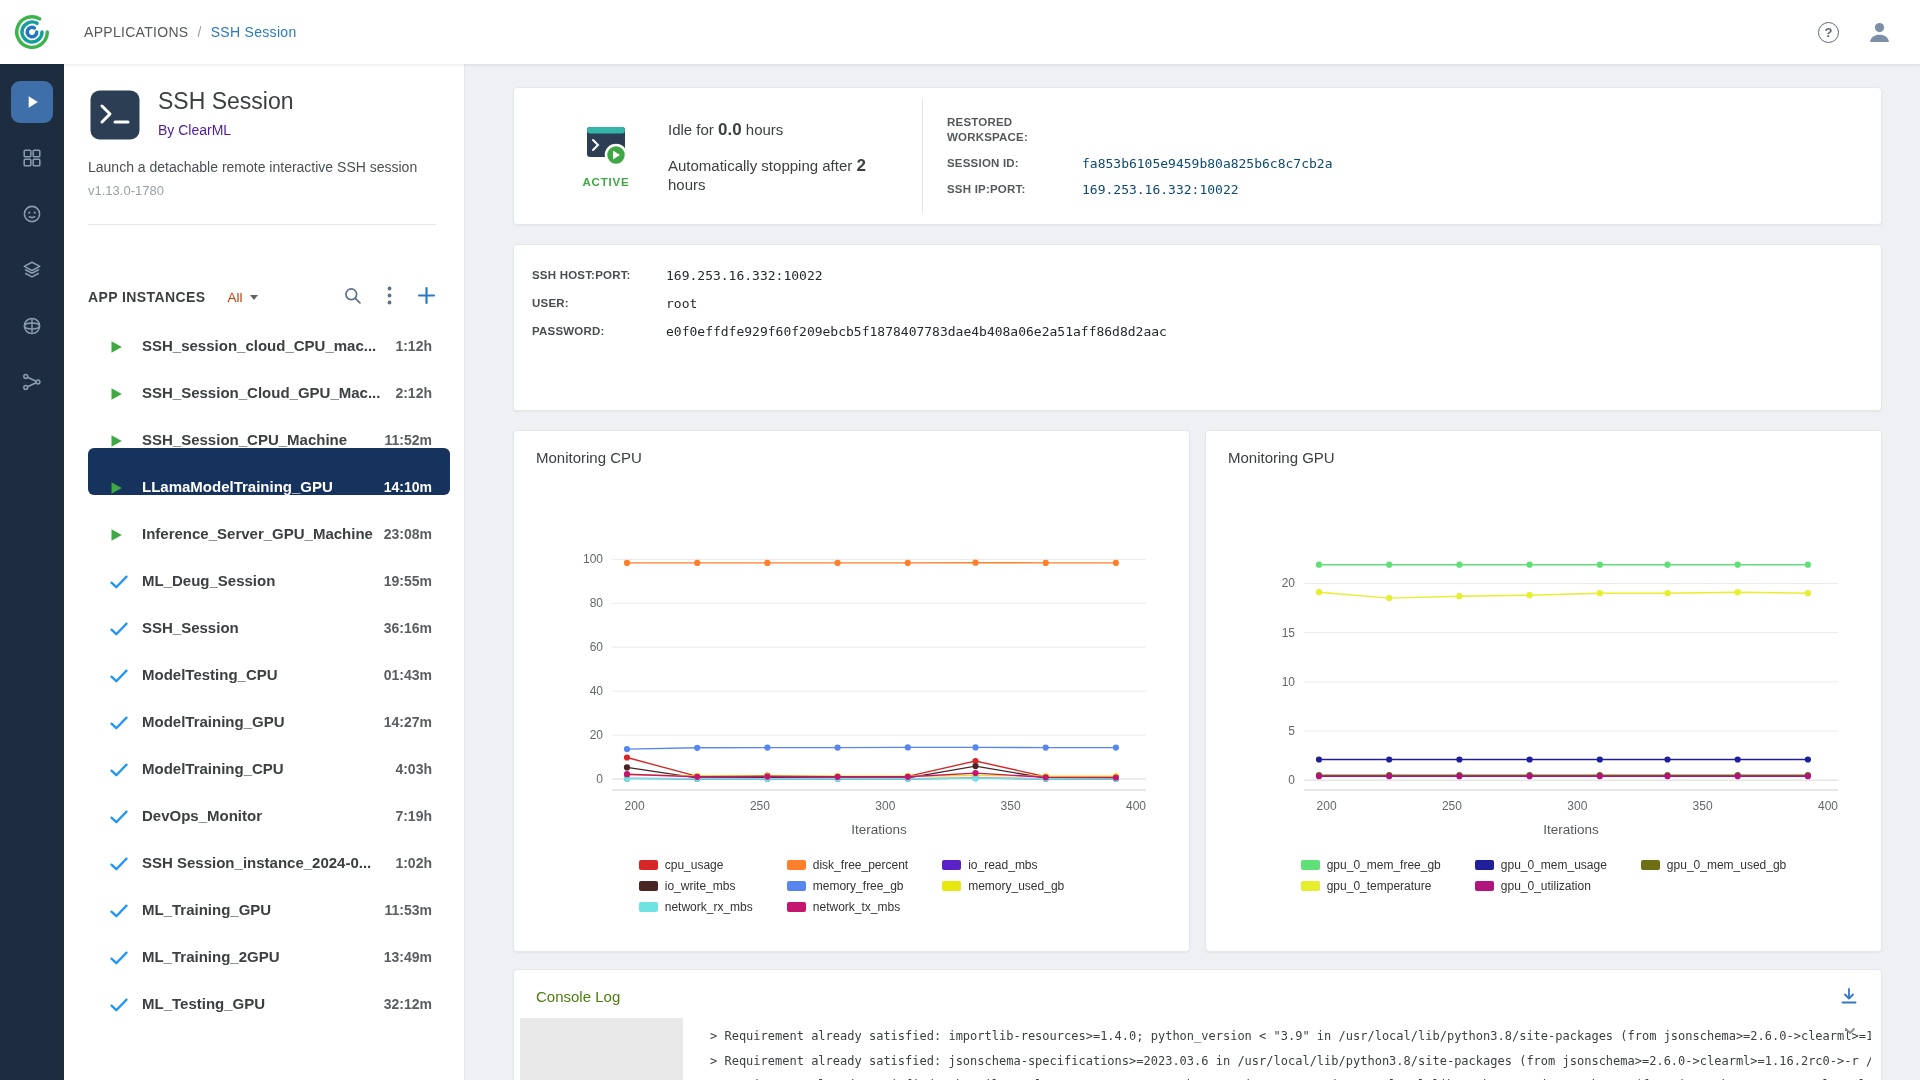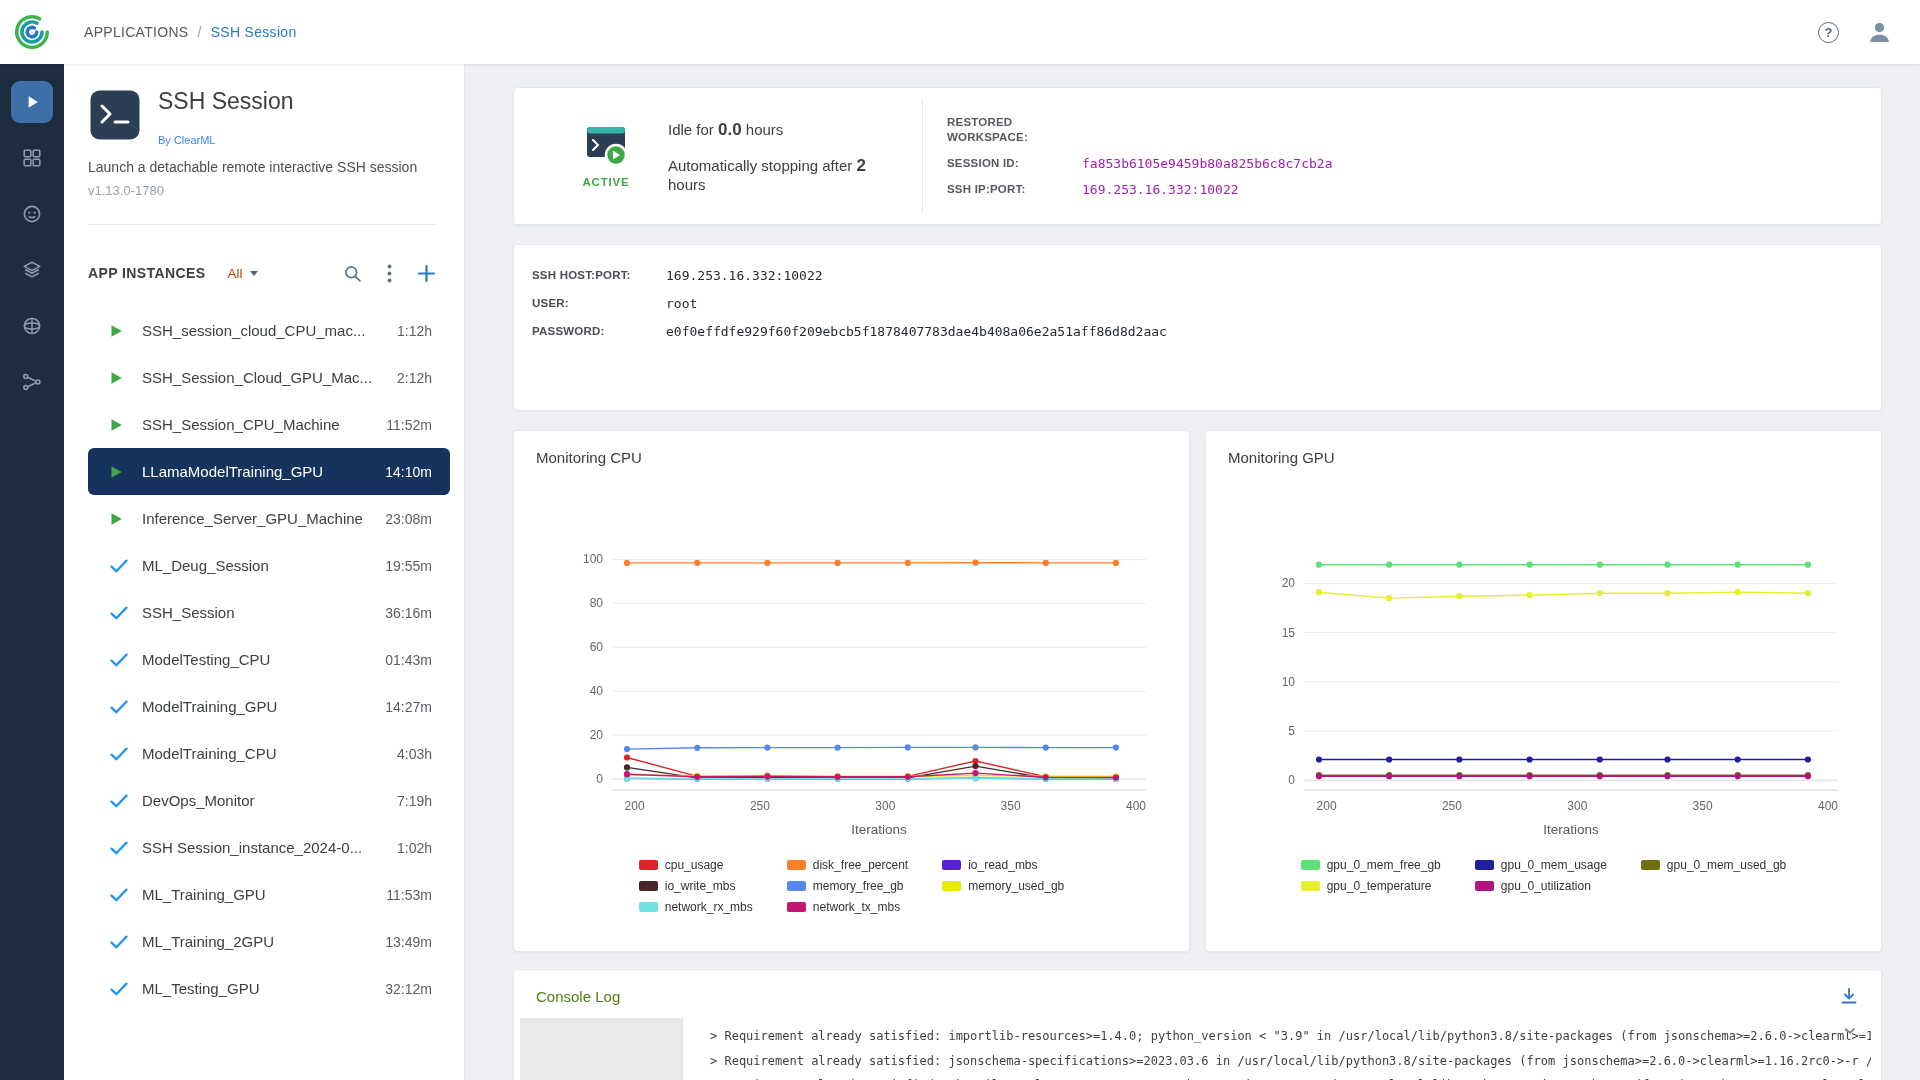--- a/index.html
+++ b/index.html
@@ -28,56 +28,56 @@
   .rail-item { width:64px; height:56px; display:flex; align-items:center; justify-content:center; cursor:pointer; }
   .rail-item .tile { width:42px; height:42px; border-radius:9px; background:#3e6fa8;
                      display:flex; align-items:center; justify-content:center; }
   .rail-ic { display:flex; }
 
   
   .panel { width:401px; background:#fff; border-right:1px solid #e4e6ea; display:flex; flex-direction:column; flex:none; }
   .app-header { padding:24px 28px 0 24px; }
   .app-top { display:flex; gap:16px; align-items:flex-start; height:54px; }
   .app-title { font-size:23px; font-weight:500; color:#3c4043; line-height:26px; }
-  .app-by { font-size:11px; color:#3b82f6; text-decoration:none; cursor:pointer; display:inline-block; margin-top:20px; }
+  .app-by { font-size:14px; color:#4c1d95; text-decoration:none; cursor:pointer; display:inline-block; margin-top:8px; }
   .app-desc { font-size:14px; color:#4a4f55; margin-top:17px; }
   .app-version { font-size:13px; color:#98a0a8; margin-top:8px; }
   .panel-divider { border:none; border-top:1px solid #e4e6ea; margin:26px 0 0 0; }
-  .instances-header { display:flex; align-items:center; height:64px; margin-top:16px; padding:0 28px 0 24px; }
+  .instances-header { display:flex; align-items:flex-end; height:64px; margin-top:16px; padding:0 28px 0 24px; }
   .ih-title { font-size:14px; font-weight:700; color:#3c4043; letter-spacing:.4px; }
   .ih-filter { margin-left:22px; font-size:13.5px; color:#c2410c; display:flex; align-items:center; cursor:pointer; }
   .caret { width:0; height:0; border-left:4.5px solid transparent; border-right:4.5px solid transparent;
            border-top:5.5px solid #5f6368; margin-left:7px; display:inline-block; }
   .ih-icons { margin-left:auto; display:flex; align-items:center; gap:25px; }
   .ih-icons > span { display:flex; cursor:pointer; }
 
   .inst-list { flex:1; overflow:hidden; display:flex; flex-direction:column; margin-top:2px; }
-  .inst-row { height:47px; flex:none; display:flex; align-items:center;
-              margin:0 14px 0 24px; padding:0 18px 0 22px; border-radius:6px; cursor:pointer; }
+  .inst-row { height:47px; flex:none; display:flex; align-items:flex-end;
+              margin:0 14px 0 24px; padding:0 18px 0 22px; border-radius:6px; cursor:pointer;font-weight:bold; }
   .inst-status { width:32px; display:flex; align-items:center; }
   .inst-name { flex:1; font-size:15px; color:#3c4043; white-space:nowrap; overflow:hidden; }
   .inst-dur { font-size:14px; color:#5a5e63; margin-left:10px; }
   .inst-row.selected { background:#16335e; }
   .inst-row.selected .inst-name, .inst-row.selected .inst-dur { color:#fff; }
 
   
   .main { flex:1; padding:23px 38px 0 48px; overflow:hidden; }
   .card { background:#fff; border:1px solid #e4e7ec; border-radius:4px; box-shadow:0 1px 2px rgba(0,0,0,.05); }
 
   
   .status-card { height:138px; display:flex; align-items:center; }
   .session-icon-block { margin-left:44px; width:96px; text-align:center; flex:none; }
   .active-label { font-size:11.5px; font-weight:700; color:#3fa845; letter-spacing:.8px; margin-top:3px; }
   .idle-block { margin-left:14px; width:234px; font-size:15px; color:#3c4043; flex:none; }
   .idle-line { margin:16px 0; }
   .idle-value { font-weight:700; font-size:17px; }
   .status-divider { width:1px; height:114px; background:#e2e5e9; margin-left:20px; flex:none; }
   .workspace-fields { margin-left:24px; display:grid; grid-template-columns:135px auto; row-gap:11px; align-items:center; }
   .field-label { font-size:11.5px; font-weight:700; color:#55595e; letter-spacing:.2px; line-height:15px; }
-  .field-value { font-size:13px; color:#a21caf; font-family:"DejaVu Sans Mono",monospace; }
+  .field-value { font-size:13px; color:#0c4a6e; font-family:"DejaVu Sans Mono",monospace; }
   .field-value.link { cursor:pointer; }
 
   
   .details-card { height:167px; margin-top:19px; padding:23px 20px 0 18px; }
   .detail-row { display:grid; grid-template-columns:130px 1fr; column-gap:4px; margin-bottom:13px; align-items:start; }
   .detail-label { font-size:11.5px; font-weight:700; color:#4a4e53; letter-spacing:.2px; line-height:15px; }
   .detail-value { font-size:13px; color:#24292e; font-family:"DejaVu Sans Mono",monospace; line-height:15px; }
 
   
   .charts-row { display:flex; gap:15px; margin-top:19px; }

